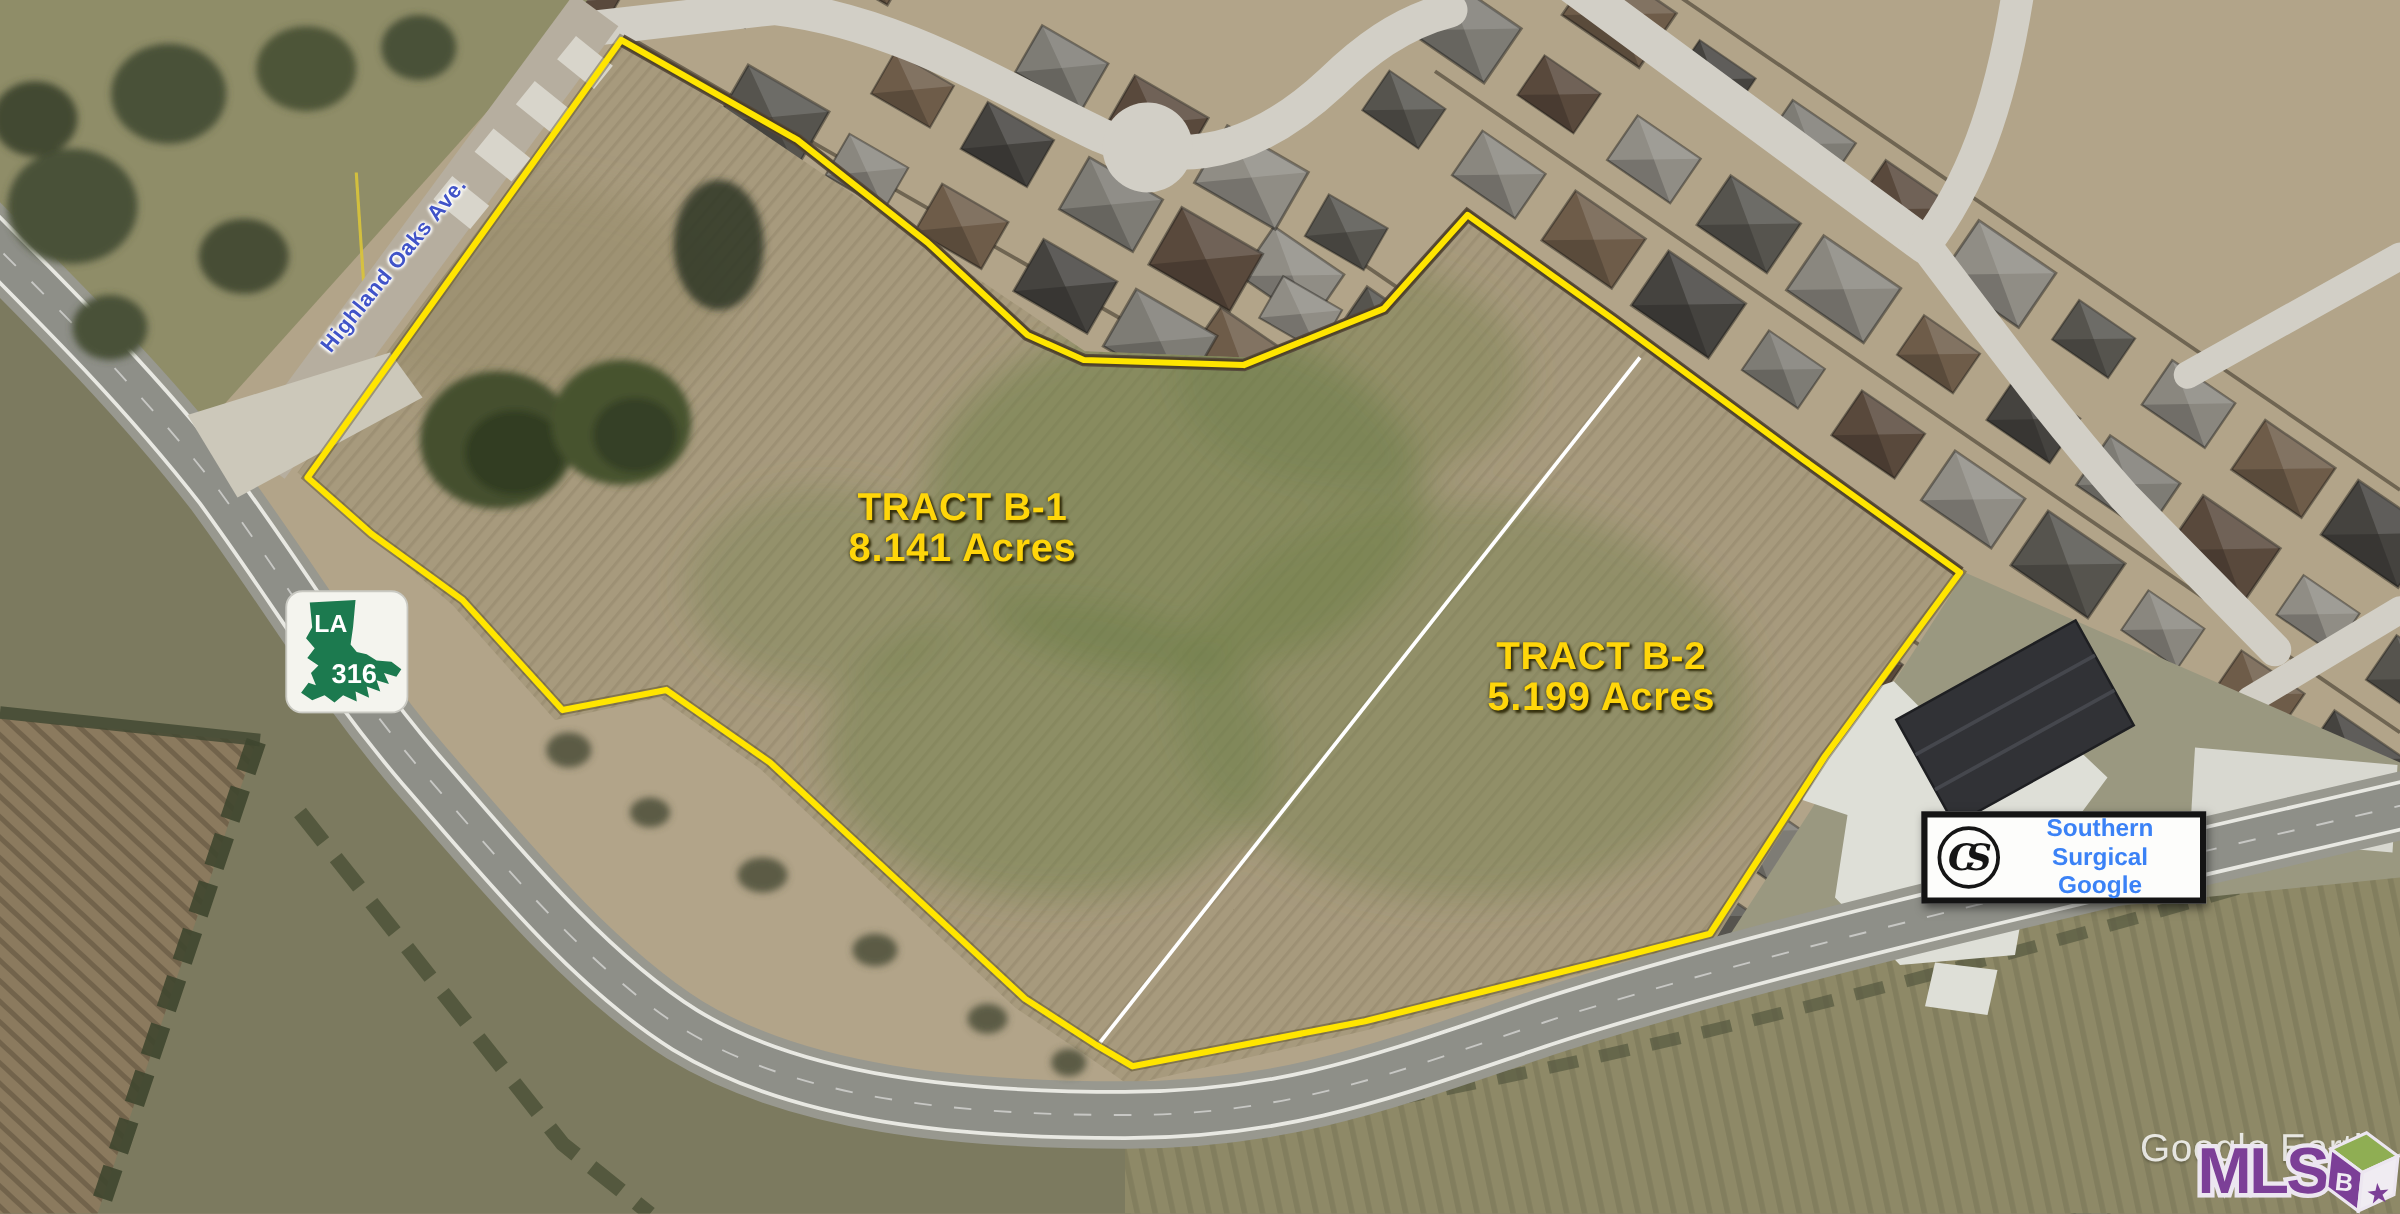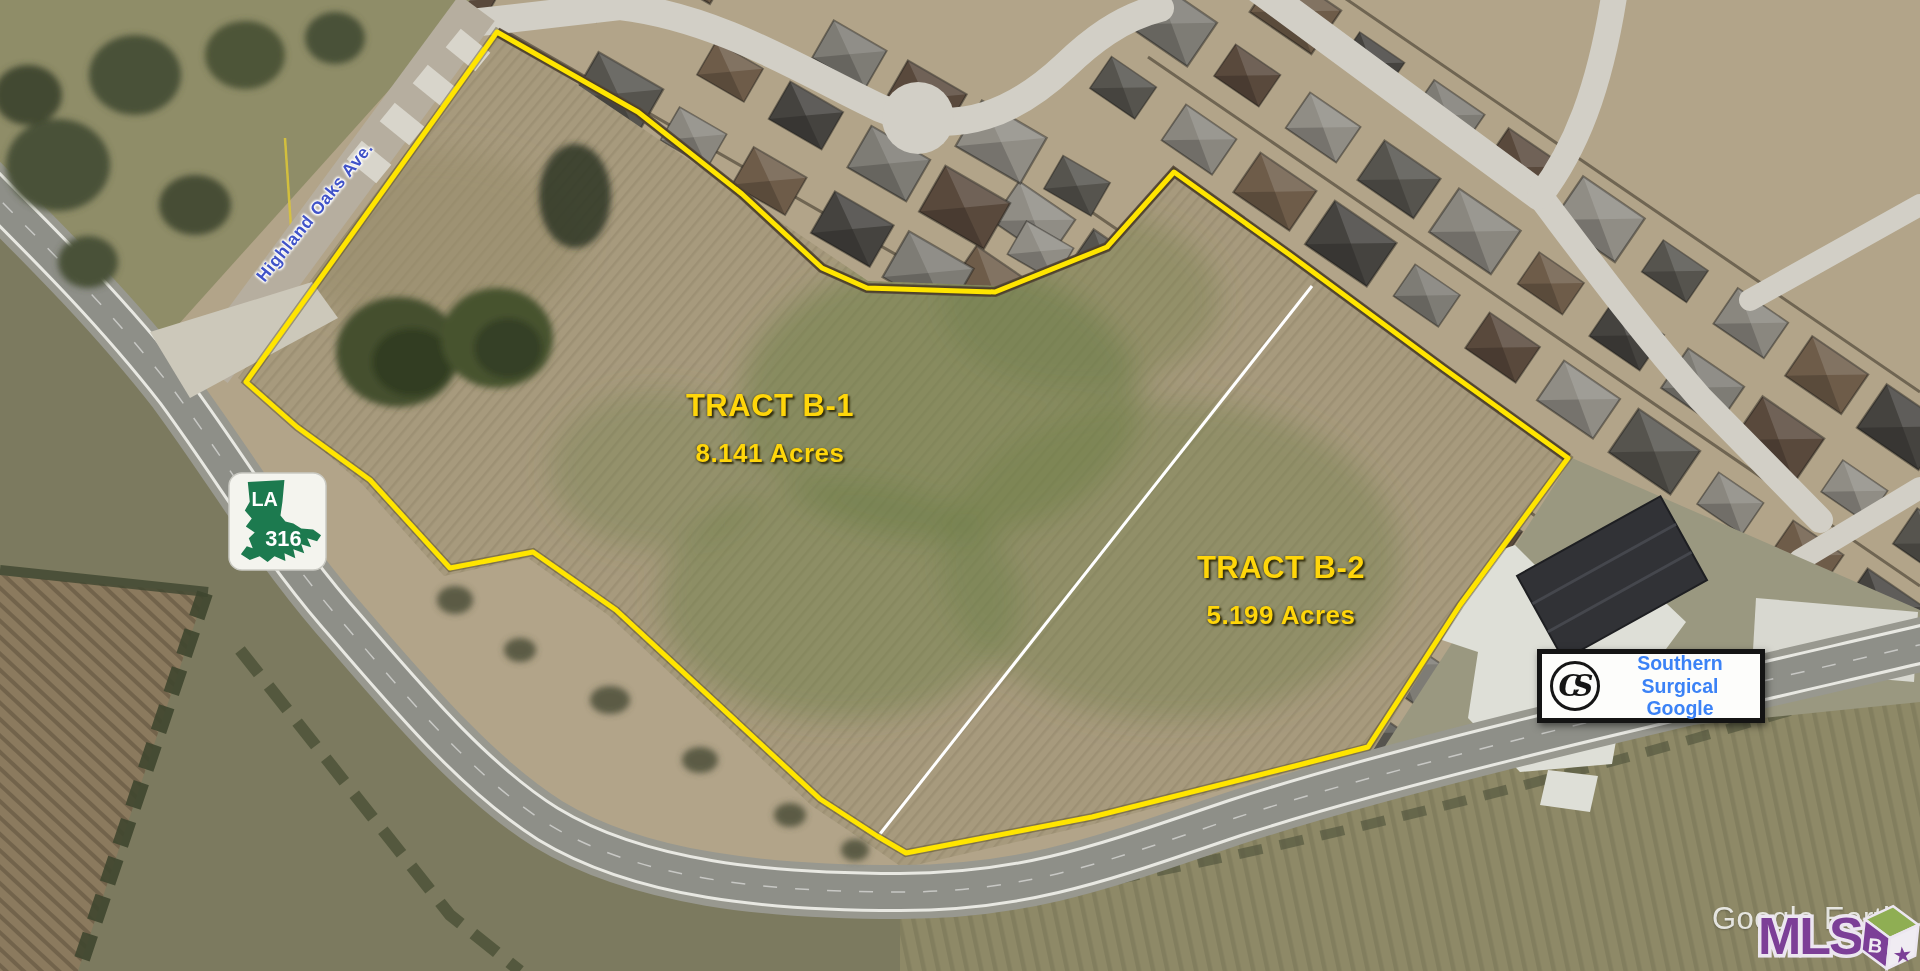--- a/index.html
+++ b/index.html
@@ -8,24 +8,24 @@
   .stage svg.terrain{position:absolute;left:0;top:0;}
   .ov{position:absolute;}
   
   .road-label{left:315px;top:212px;transform:translate(-50%,-50%) rotate(-51deg);
     white-space:nowrap;font-size:17.5px;font-weight:bold;letter-spacing:.6px;
     color:var(--road-label-blue,#4053C8);
     text-shadow:-1px -1px 2px #fff,1px -1px 2px #fff,-1px 1px 2px #fff,1px 1px 2px #fff,0 0 4px #fff;}
   
   .tract{width:300px;text-align:center;font-weight:bold;color:var(--label-yellow,#FFD60A);}
   .tract .l1{font-size:31px;line-height:33px;letter-spacing:.5px;}
-  .tract .l2{font-size:26px;line-height:33px;letter-spacing:.5px;margin-top:15px;}
+  .tract .l2{font-size:32px;line-height:33px;letter-spacing:.5px;}
   .tract div{text-shadow:2px 2px 2px rgba(45,40,5,.95),-1px 0 2px rgba(45,40,5,.45);}
   .tract-b1{left:620px;top:389px;}
-  .tract-b2{left:1131px;top:551px;}
+  .tract-b2{left:1131px;top:508px;}
   
   .shield{left:228px;top:472px;width:77px;height:99px;border-radius:25px;}
   
   .sign{left:1537px;top:649px;width:228px;height:74px;box-sizing:border-box;
     display:flex;align-items:center;gap:8px;padding:0 8px;background:#fdfdfb;
     border:5px solid var(--sign-black,#141414);box-shadow:2px 3px 7px rgba(0,0,0,.5);}
   .mono{flex:0 0 auto;width:50px;height:50px;border:3px solid #151515;border-radius:50%;
     box-sizing:border-box;display:flex;align-items:center;justify-content:center;
     font-family:"DejaVu Serif",serif;font-style:italic;font-weight:bold;font-size:29px;
     letter-spacing:-9px;padding-right:7px;color:#151515;}

